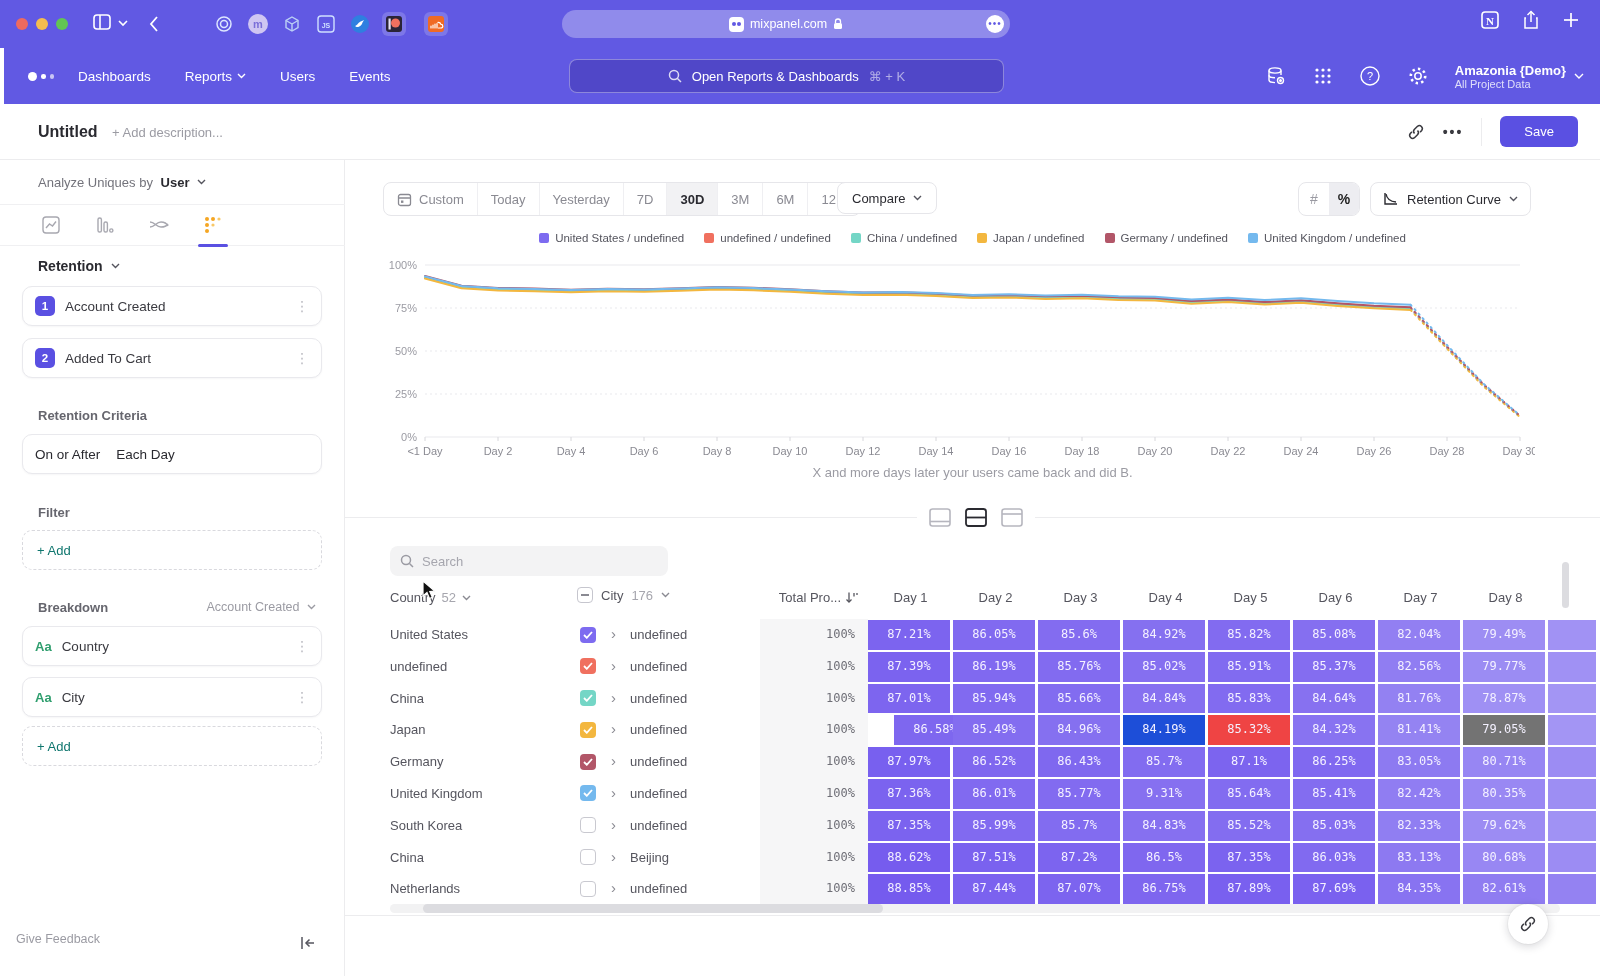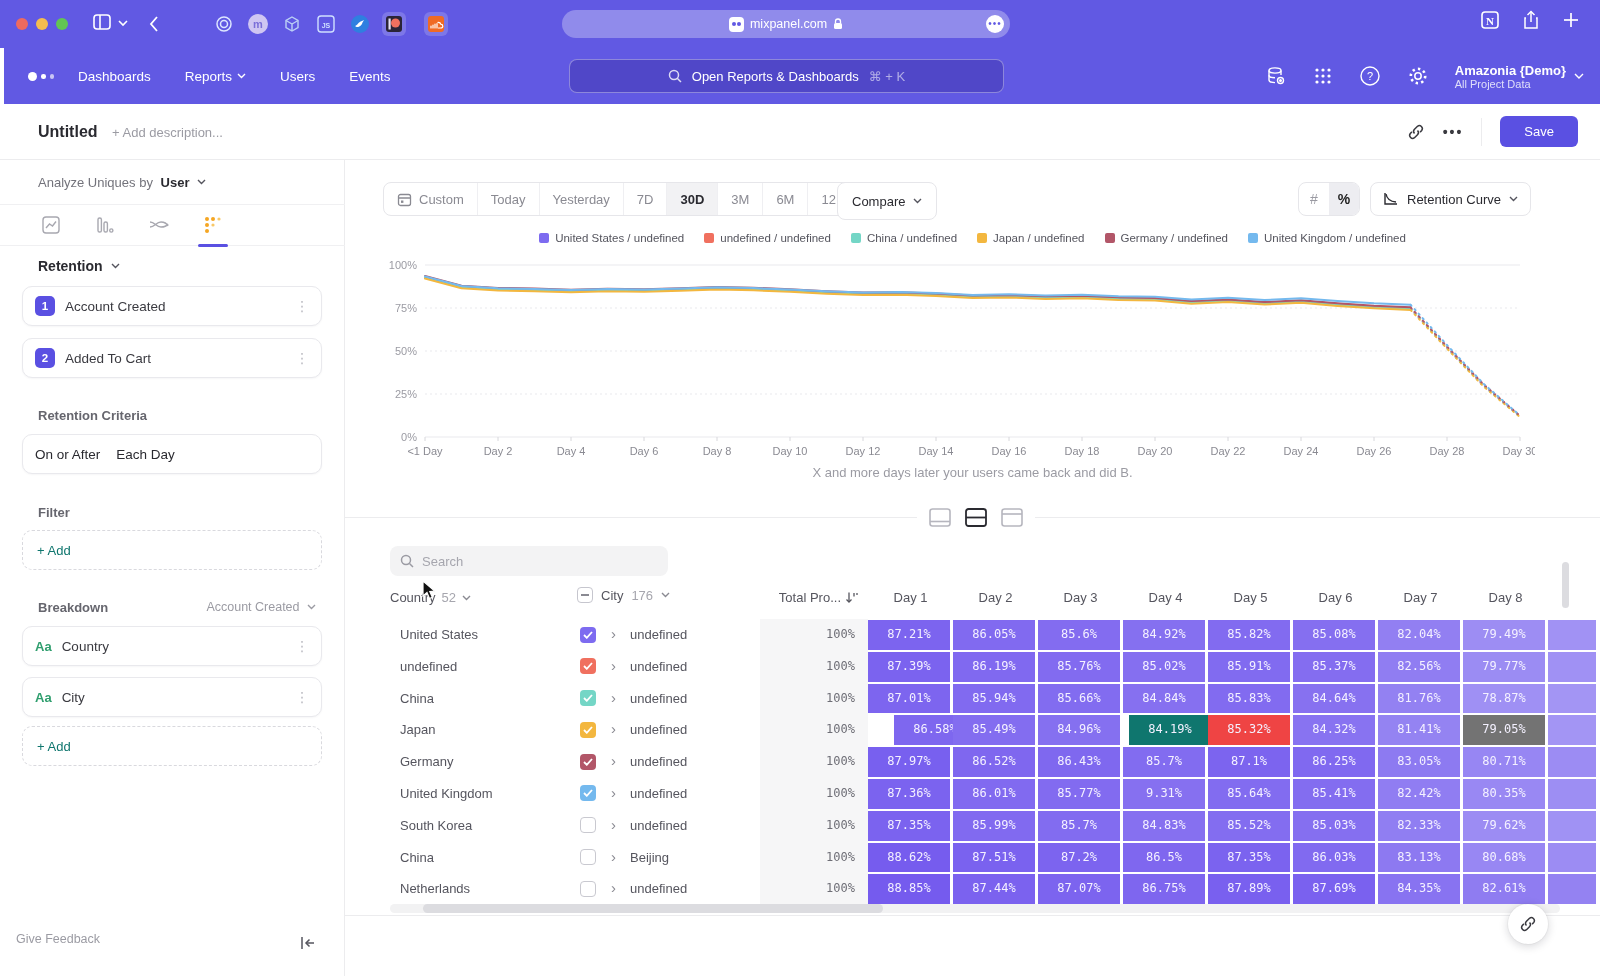--- a/index.html
+++ b/index.html
@@ -54,21 +54,21 @@
   .give-feedback { position:absolute; left:16px; bottom:30px; font-size:12.5px; color:#9B9BA3; }
   .collapse-btn { position:absolute; right:28px; bottom:26px; color:#55555E; }
 
   
   .main { position:absolute; left:345px; top:160px; width:1255px; height:816px; background:#fff; }
 
   .range-group { position:absolute; left:38px; top:22px; height:34px; display:flex; border:1px solid #E6E6EA; border-radius:8px; overflow:hidden; background:#fff; }
   .range-btn { display:flex; align-items:center; gap:7px; padding:0 13px; font-size:13px; color:#8A8A92; border-right:1px solid #EFEFF2; }
   .range-btn:last-child { border-right:none; }
   .range-btn.active { background:#F2F2F4; color:#2A2A30; font-weight:700; }
-  .compare-btn { position:absolute; left:492px; top:22px; height:38px; display:flex; align-items:center; gap:8px; padding:0 14px; border:1px solid #E6E6EA; border-radius:8px; font-size:13px; color:#2A2A30; background:#fff; }
+  .compare-btn { position:absolute; left:492px; top:22px; height:32px; display:flex; align-items:center; gap:8px; padding:0 14px; border:1px solid #E6E6EA; border-radius:8px; font-size:13px; color:#2A2A30; background:#fff; }
   .numpct-toggle { position:absolute; left:953px; top:22px; height:34px; width:62px; border:1px solid #E6E6EA; border-radius:8px; display:flex; overflow:hidden; }
   .numpct-toggle .cell { width:31px; display:flex; align-items:center; justify-content:center; font-size:14px; }
   .numpct-toggle .cell.hash { color:#9A9AA2; }
   .numpct-toggle .cell.pct { background:#EDEDF1; color:#222; font-weight:600; }
   .charttype-btn { position:absolute; left:1025px; top:22px; height:34px; display:flex; align-items:center; gap:8px; padding:0 12px; border:1px solid #E6E6EA; border-radius:8px; font-size:13px; color:#2A2A30; background:#fff; }
 
   .legend { position:absolute; left:0; top:72px; width:1255px; display:flex; justify-content:center; gap:20px; }
   .legend-item { display:flex; align-items:center; gap:6px; font-size:11.5px; color:#55555E; }
   .legend-swatch { width:10px; height:10px; border-radius:2px; }
 
@@ -85,21 +85,21 @@
 
   .thead { position:absolute; left:0; top:424px; width:1255px; height:30px; font-size:13px; color:#55555E; }
   .th-country { position:absolute; left:45px; top:6px; display:flex; gap:6px; align-items:center; }
   .th-city { position:absolute; left:232px; top:3px; display:flex; gap:8px; align-items:center; }
   .th-count { color:#A6A6AE; }
   .th-total { position:absolute; left:415px; top:6px; width:108px; display:flex; justify-content:flex-end; align-items:center; gap:4px; padding-right:10px; }
   .day-h { position:absolute; top:6px; width:85px; text-align:center; font-weight:500; }
 
   .rows { position:absolute; left:0; top:459px; width:1255px; }
   .trow { position:relative; width:1255px; height:31.8px; }
-  .c-country { position:absolute; left:55px; top:0; line-height:31.8px; font-size:13px; color:#55555E; }
+  .c-country { position:absolute; left:45px; top:0; line-height:31.8px; font-size:13px; color:#55555E; }
   .c-check { position:absolute; left:235px; top:7.5px; width:16px; height:16px; border-radius:4px; display:flex; align-items:center; justify-content:center; }
   .c-check.off { border:1.5px solid #C9C9D0; background:#fff; }
   .c-chev { position:absolute; left:266px; top:0; line-height:30px; font-size:15px; color:#8A8A92; }
   .c-city { position:absolute; left:285px; top:0; line-height:31.8px; font-size:13px; color:#55555E; }
   .c-total { position:absolute; left:415px; top:0; width:108px; height:31.8px; background:#F6F6F7; line-height:31.8px; text-align:right; padding-right:13px; font-family:"DejaVu Sans Mono",monospace; font-size:12px; color:#6E6E76; }
   .c-day { position:absolute; top:1px; height:29.8px; width:82px; text-align:center; line-height:29.8px; font-family:"DejaVu Sans Mono",monospace; font-size:12px; color:#F4F1FF; }
 
   .h-scroll-track { position:absolute; left:45px; top:744px; width:1170px; height:9px; border-radius:5px; background:#F2F2F3; }
   .h-scroll-thumb { position:absolute; left:33px; top:0; width:460px; height:9px; border-radius:5px; background:#DCDCE0; }
   .v-scroll-thumb { position:absolute; left:1217px; top:402px; width:7px; height:46px; border-radius:4px; background:#DCDCE0; }
@@ -671,21 +671,21 @@
           <svg width="10" height="8" viewBox="0 0 10 8" fill="none" stroke="#fff" stroke-width="1.8">
             <polyline points="1,4 3.8,6.8 9,1"></polyline>
           </svg>
         </span>
         <span class="c-chev">›</span>
         <span class="c-city">undefined</span>
         <span class="c-total">100%</span>
         <span class="c-day" style="left: 549px; background: rgb(126, 103, 239);">86.58%</span>
         <span class="c-day" style="left: 608px; background: rgb(131, 109, 240);">85.49%</span>
         <span class="c-day" style="left: 693px; background: rgb(133, 112, 240);">84.96%</span>
-        <span class="c-day" style="left: 778px; background: #0f766e; margin-left: 6px;">84.19%</span>
+        <span class="c-day" style="left: 778px; background: #1d4ed8;">84.19%</span>
         <span class="c-day" style="left: 863px; background: #ef4444;">85.32%</span>
         <span class="c-day" style="left: 948px; background: rgb(136, 115, 241);">84.32%</span>
         <span class="c-day" style="left: 1033px; background: rgb(148, 131, 242);">81.41%</span>
         <span class="c-day" style="left: 1118px; background: #737373;">79.05%</span>
         <span class="c-day" style="left: 1203px; width: 48px; background: rgb(163, 149, 244);"></span>
       </div>
       <div class="trow">
         <span class="c-country">Germany</span>
         <span class="c-check" style="background: rgb(178, 86, 104);">
           <svg width="10" height="8" viewBox="0 0 10 8" fill="none" stroke="#fff" stroke-width="1.8">

